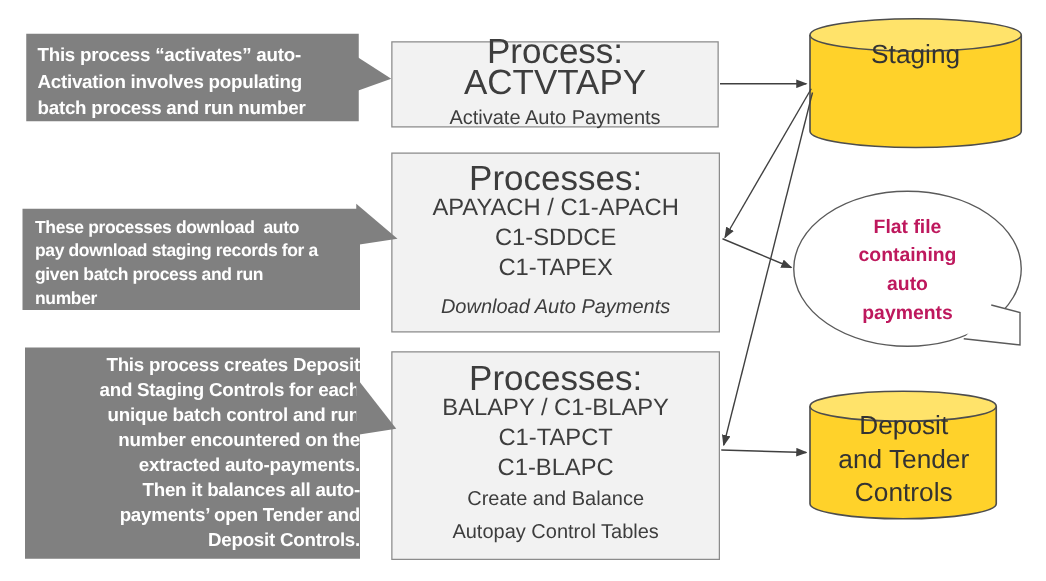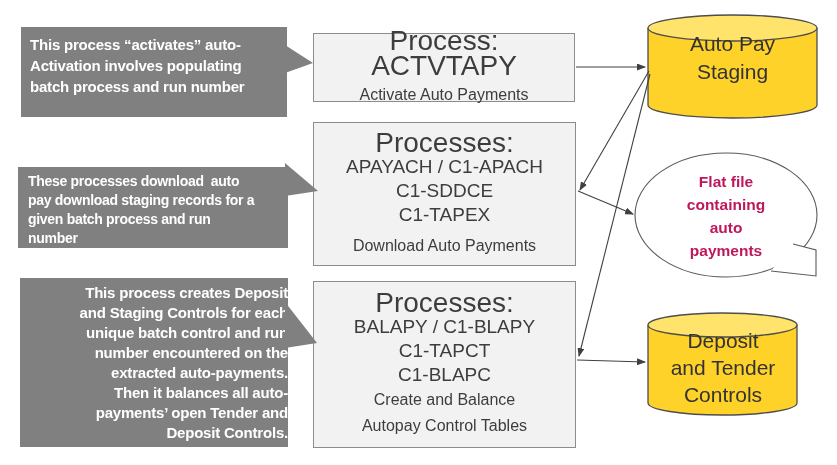--- a/index.html
+++ b/index.html
@@ -18,36 +18,36 @@
   .stage{
     position:relative;width:837px;height:465px;background:#ffffff;overflow:hidden;
     font-family:"Liberation Sans","DejaVu Sans",sans-serif;
   }
   
   .callout{
     position:absolute;background:var(--callout-fill);color:var(--callout-text);
     font-weight:bold;box-sizing:border-box;
   }
   .callout .line{white-space:pre;}
-  .callout1{left:21px;top:27px;width:266px;height:90px;padding:7px 0 0 9px;font-size:15px;line-height:21px;letter-spacing:-0.2px;}
+  .callout1{left:21px;top:27px;width:266px;height:70px;padding:7px 0 0 9px;font-size:15px;line-height:21px;letter-spacing:-0.2px;}
   .callout2{left:18px;top:167px;width:270px;height:81px;padding:5px 0 0 10px;font-size:14px;line-height:19px;letter-spacing:-0.3px;}
   .callout3{left:20px;top:278px;width:268px;height:169px;padding:5px 0 0 10px;font-size:15px;line-height:20px;letter-spacing:-0.2px;text-align:right;}
   
   .pbox{
     position:absolute;background:var(--box-fill);border:1px solid var(--box-border);
     box-sizing:border-box;color:var(--box-text);text-align:center;
     display:flex;flex-direction:column;justify-content:center;align-items:center;
   }
   .pbox1{left:313px;top:33px;width:262px;height:69px;gap:5px;}
   .pbox2{left:313px;top:122px;width:263px;height:144px;}
   .pbox3{left:313px;top:281px;width:263px;height:167px;}
   .ptitle{font-size:28px;line-height:25px;}
   .pcode{font-size:19px;line-height:24px;}
   .psub{font-size:16px;line-height:24px;}
-  .pbox2 .psub{margin-top:7px;}
+  .pbox2 .psub{margin-top:7px;font-style:italic;}
   .pbox3 .psub{line-height:26px;}
   .pbox3 .ptitle{line-height:24px;}
   
   .shapelabel{
     position:absolute;text-align:center;color:#333333;z-index:3;
   }
   .cyl-label{font-size:21px;line-height:28px;}
   .label-staging{left:648px;top:30px;width:169px;}
   .label-controls{left:648px;top:327px;width:150px;line-height:27px;}
   .label-flatfile{left:646px;top:170px;width:160px;font-size:15.5px;line-height:23px;font-weight:bold;color:#be185d;}
@@ -131,21 +131,20 @@
     <path class="bubble" d="M793,244 L816,250 L816,276 L771,271"></path>
 
     <line class="conn" x1="576" y1="67" x2="645" y2="67" marker-end="url(#ah)"></line>
     <line class="conn" x1="649" y1="71" x2="580" y2="190" marker-end="url(#ah)"></line>
     <line class="conn" x1="578" y1="191" x2="633" y2="214" marker-end="url(#ah)"></line>
     <line class="conn" x1="650" y1="74" x2="579" y2="356" marker-end="url(#ah)"></line>
     <line class="conn" x1="577" y1="360" x2="645" y2="362" marker-end="url(#ah)"></line>
   </svg>
 
   <div class="shapelabel cyl-label label-staging">
-    <div>Auto Pay</div>
     <div>Staging</div>
   </div>
 
   <div class="shapelabel cyl-label label-controls">
     <div>Deposit</div>
     <div>and Tender</div>
     <div>Controls</div>
   </div>
 
   <div class="shapelabel label-flatfile">

